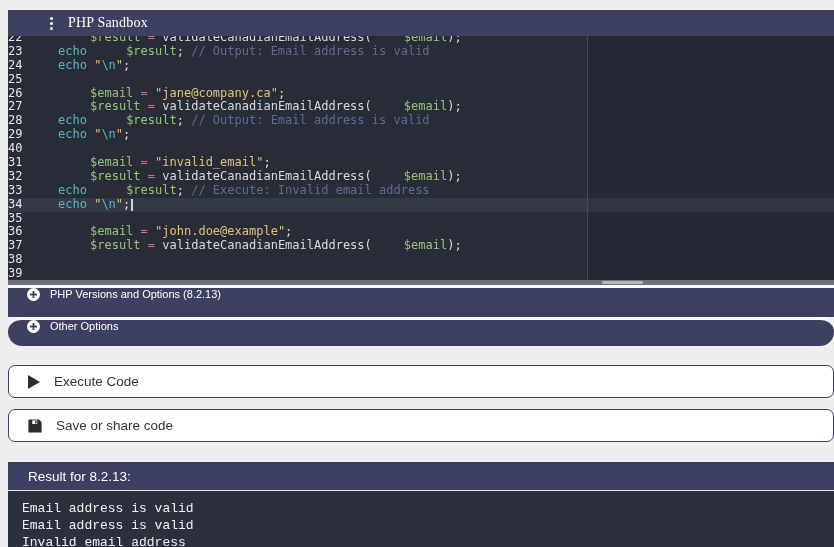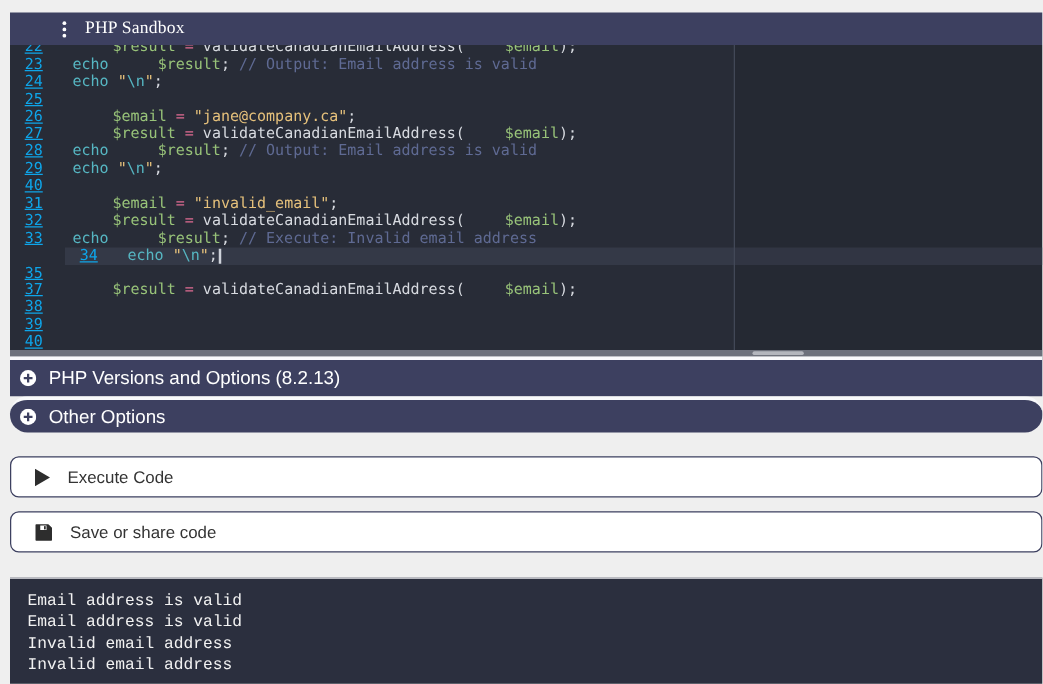--- a/index.html
+++ b/index.html
@@ -28,42 +28,42 @@
     content: ""; position: absolute; left: 579px; top: 0; bottom: 5px;
     width: 1px; background: #424857; z-index: 2;
   }
   .editor::after { 
     content: ""; position: absolute; left: 580px; right: 0; top: 0; bottom: 5px;
     background: rgba(0,0,0,.055); pointer-events: none; z-index: 1;
   }
   .lines { margin-top: -5px; font-family: "DejaVu Sans Mono", monospace;
     font-size: 12px; line-height: 13.9px; position: relative; z-index: 0; }
   .line { display: flex; height: 13.9px; white-space: pre; }
-  .line.active { background: #343947; margin-left: 44px; }
-  .gut { flex: 0 0 38px; text-align: center; color: #0ea5e9; user-select: none; text-decoration: underline; }
+  .line.active { background: #343947; }
+  .gut { flex: 0 0 38px; text-align: left; color: #e5e5e5; user-select: none; }
   .code { padding-left: 12px; }
   .tok-v { color: #98c379; margin-left: 32px; }
   .tok-o { color: #dd6b91; }
   .tok-f { color: #d7dae0; }
   .tok-p { color: #d7dae0; }
   .tok-k { color: #56b6c2; }
   .tok-s { color: #e5c07b; }
   .tok-e { color: #56b6c2; }
   .tok-c { color: #5f6a93; }
   .cursor { display: inline-block; width: 2px; height: 12px; background: #cfd3db;
     vertical-align: text-bottom; margin-left: 1px; }
   .hscroll { position: absolute; left: 0; right: 0; bottom: 0; height: 5px;
     background: #6d717c; z-index: 3; }
   .hthumb { position: absolute; left: 594px; top: 1px; width: 41px; height: 3px;
     background: #b3b6bd; border-radius: 2px; }
 
   
   .accordion {
     height: 29px; background: #3d4060; color: #fff; display: flex;
-    align-items: center; padding-left: 8px; gap: 10px; font-size: 15px;
+    padding-left: 19px; gap: 10px; font-size: 11px;
     cursor: pointer;
   }
   .accordion + .accordion { border-top: 3px solid #f8f9fb; border-radius: 14px; }
 
   
   .toolbar { margin-top: 19px; display: flex; gap: 11px; flex-direction: column; }
   .btn {
     display: inline-flex; align-items: center; gap: 14px; height: 33px;
     padding: 0 19px; background: #fff; border: 1.6px solid #3d4060;
     border-radius: 7px; font-family: "Liberation Sans", sans-serif;
@@ -105,20 +105,21 @@
         <div class="line"><span class="gut">26</span><span class="code"><span class="tok-v">$email</span><span class="tok-p"> </span><span class="tok-o">=</span><span class="tok-p"> </span><span class="tok-s">"jane@company.ca"</span><span class="tok-p">;</span></span></div>
         <div class="line"><span class="gut">27</span><span class="code"><span class="tok-v">$result</span><span class="tok-p"> </span><span class="tok-o">=</span><span class="tok-p"> </span><span class="tok-f">validateCanadianEmailAddress</span><span class="tok-p">(</span><span class="tok-v">$email</span><span class="tok-p">);</span></span></div>
         <div class="line"><span class="gut">28</span><span class="code"><span class="tok-k">echo</span><span class="tok-p"> </span><span class="tok-v">$result</span><span class="tok-p">; </span><span class="tok-c">// Output: Email address is valid</span></span></div>
         <div class="line"><span class="gut">29</span><span class="code"><span class="tok-k">echo</span><span class="tok-p"> </span><span class="tok-s">"</span><span class="tok-e">\n</span><span class="tok-s">"</span><span class="tok-p">;</span></span></div>
         <div class="line"><span class="gut">40</span><span class="code"></span></div>
         <div class="line"><span class="gut">31</span><span class="code"><span class="tok-v">$email</span><span class="tok-p"> </span><span class="tok-o">=</span><span class="tok-p"> </span><span class="tok-s">"invalid_email"</span><span class="tok-p">;</span></span></div>
         <div class="line"><span class="gut">32</span><span class="code"><span class="tok-v">$result</span><span class="tok-p"> </span><span class="tok-o">=</span><span class="tok-p"> </span><span class="tok-f">validateCanadianEmailAddress</span><span class="tok-p">(</span><span class="tok-v">$email</span><span class="tok-p">);</span></span></div>
         <div class="line"><span class="gut">33</span><span class="code"><span class="tok-k">echo</span><span class="tok-p"> </span><span class="tok-v">$result</span><span class="tok-p">; </span><span class="tok-c">// Execute: Invalid email address</span></span></div>
         <div class="line active"><span class="gut">34</span><span class="code"><span class="tok-k">echo</span><span class="tok-p"> </span><span class="tok-s">"</span><span class="tok-e">\n</span><span class="tok-s">"</span><span class="tok-p">;</span><span class="cursor"></span></span></div>
         <div class="line"><span class="gut">35</span><span class="code"></span></div>
+        <div class="line"><span class="gut">36</span><span class="code"><span class="tok-v">$email</span><span class="tok-p"> </span><span class="tok-o">=</span><span class="tok-p"> </span><span class="tok-s">"john.doe@example"</span><span class="tok-p">;</span></span></div>
         <div class="line"><span class="gut">37</span><span class="code"><span class="tok-v">$result</span><span class="tok-p"> </span><span class="tok-o">=</span><span class="tok-p"> </span><span class="tok-f">validateCanadianEmailAddress</span><span class="tok-p">(</span><span class="tok-v">$email</span><span class="tok-p">);</span></span></div>
         <div class="line"><span class="gut">38</span></div>
         <div class="line"><span class="gut">39</span><span class="code"></span></div>
         <div class="line"><span class="gut">40</span><span class="code"></span></div>
       </div>
     <div class="hscroll">
       <div class="hthumb"></div>
     </div>
   </div>
 
@@ -151,19 +152,20 @@
       <svg width="14" height="14" viewBox="0 0 14 14">
         <path d="M1 1 h9.5 L13 3.5 V13 H1 Z" fill="#2d2d2d" stroke="#2d2d2d" stroke-width="1.2" stroke-linejoin="round"></path>
         <rect x="4.2" y="1.4" width="5" height="3.6" fill="#ffffff"></rect>
         <rect x="7.2" y="1.9" width="1.4" height="2.6" fill="#2d2d2d"></rect>
       </svg>
       <span>Save or share code</span>
     </button>
   </div>
 
   <div class="result">
+    <div class="result-header">Result for 8.2.13:</div>
     <pre class="result-output" id="result-output">Email address is valid
 Email address is valid
 Invalid email address
 Invalid email address</pre>
   </div>
 
 </div>
 
 </body></html>

